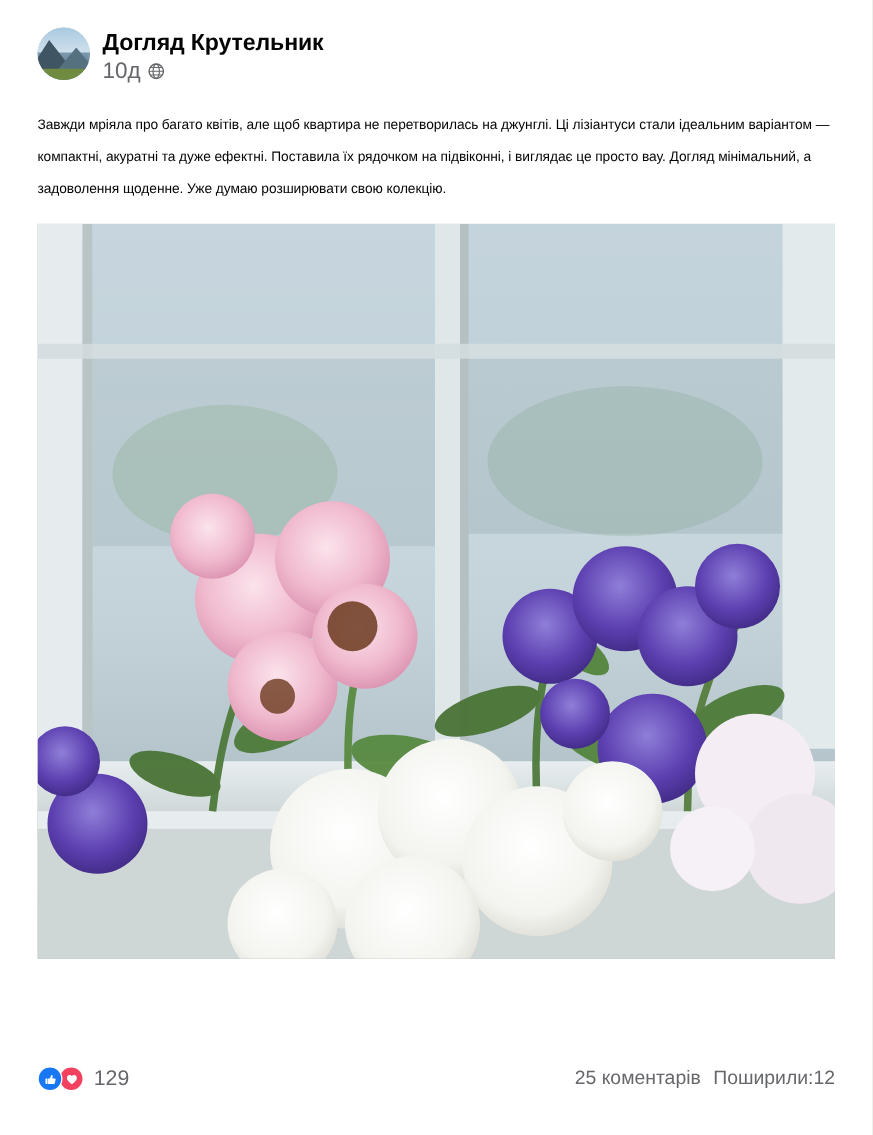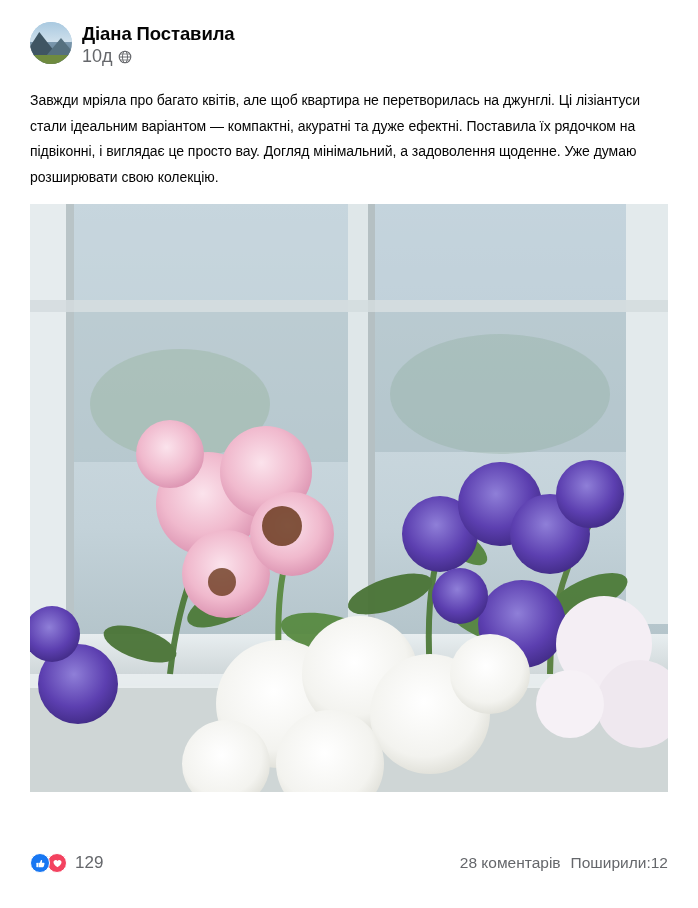--- a/index.html
+++ b/index.html
@@ -92,21 +92,21 @@
     line-height: 17px;
   }
   .globe-icon {
     display: inline-flex;
     width: 14px;
     height: 14px;
   }
   
   .post-text {
     margin-top: 10px;
-    font-size: 14px;
+    font-size: 11px;
     line-height: 25.5px;
     color: #050505;
     letter-spacing: -0.05px;
     width: 640px;
   }
   
   .photo {
     position: relative;
     margin-top: 14px;
     width: 638px;
@@ -180,21 +180,21 @@
 <div class="post">
 
   <div class="post-header">
     <div class="avatar">
       <div class="sky"></div>
       <div class="mountain"></div>
       <div class="mountain2"></div>
       <div class="ground"></div>
     </div>
     <div class="head-text">
-      <div class="author-name">Діана Поставила</div>
+      <div class="author-name">Догляд Крутельник</div>
       <div class="meta-row">
         <span class="timestamp">10д</span>
         <span class="globe-icon">
           <svg width="14" height="14" viewBox="0 0 16 16">
             <circle cx="8" cy="8" r="6.6" fill="none" stroke="#65676b" stroke-width="1.3"></circle>
             <ellipse cx="8" cy="8" rx="2.9" ry="6.6" fill="none" stroke="#65676b" stroke-width="1.1"></ellipse>
             <line x1="1.4" y1="8" x2="14.6" y2="8" stroke="#65676b" stroke-width="1.1"></line>
             <line x1="2.4" y1="4.6" x2="13.6" y2="4.6" stroke="#65676b" stroke-width="0.9"></line>
             <line x1="2.4" y1="11.4" x2="13.6" y2="11.4" stroke="#65676b" stroke-width="0.9"></line>
           </svg>
@@ -333,18 +333,18 @@
         </span>
         <span class="r love">
           <svg width="11" height="11" viewBox="0 0 16 16">
               <path d="M8 13.5S2.2 9.9 2.2 6.3C2.2 4.4 3.7 3 5.5 3c1.1 0 2 .5 2.5 1.3C8.5 3.5 9.4 3 10.5 3c1.8 0 3.3 1.4 3.3 3.3 0 3.6-5.8 7.2-5.8 7.2z" fill="#fff"></path>
             </svg>
         </span>
       </span>
       <span class="react-count">129</span>
     </div>
     <div class="counts">
-      <span>28 коментарів</span>
+      <span>25 коментарів</span>
       <span>Поширили:12</span>
     </div>
   </div>
 
 </div>
 
 </body></html>

